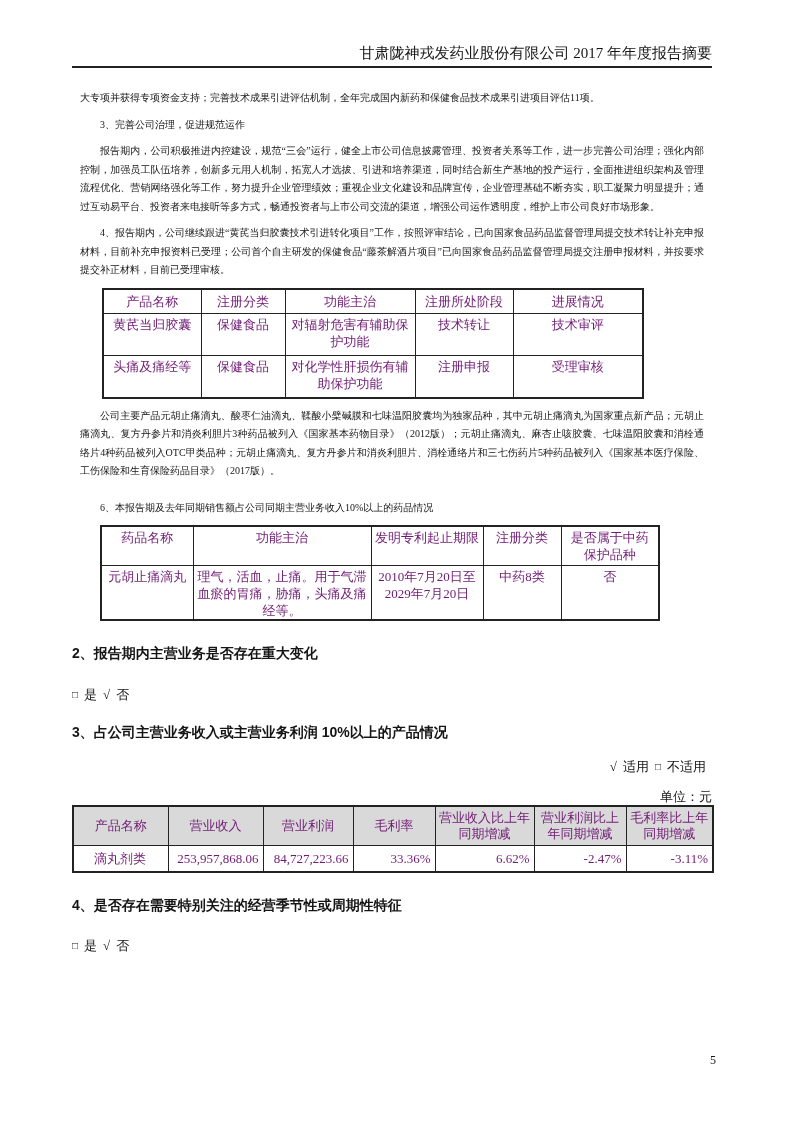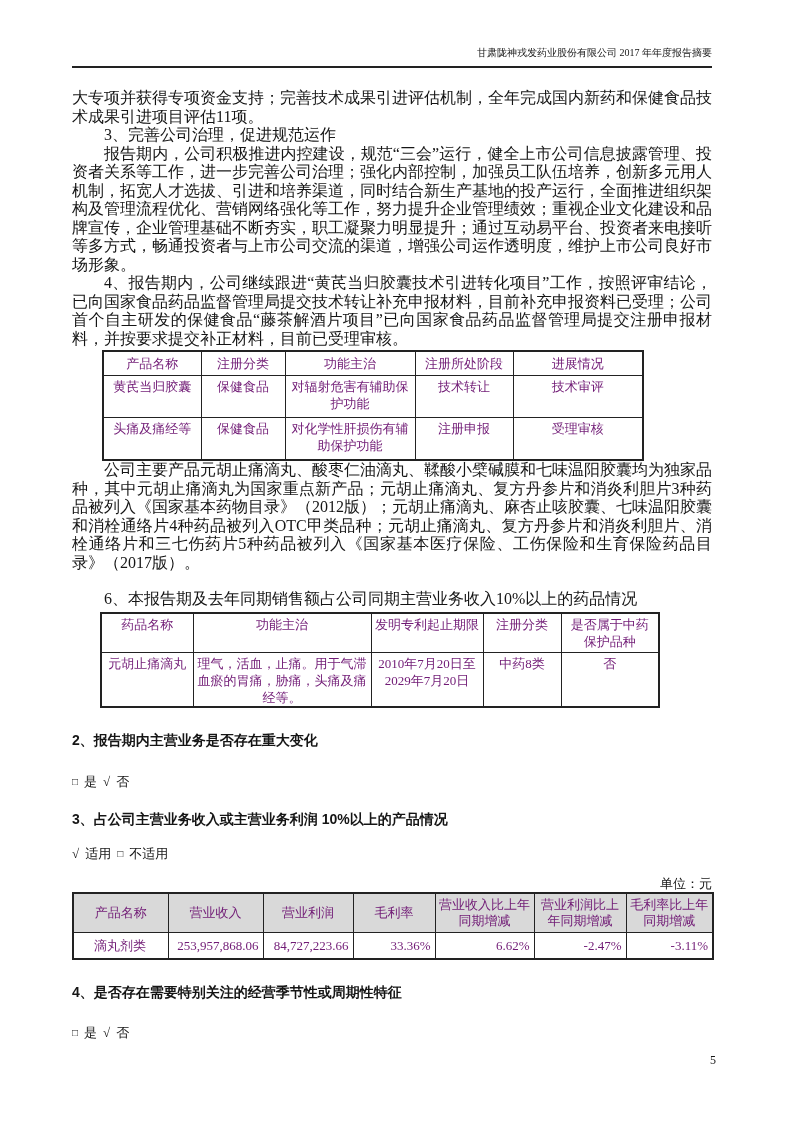--- a/index.html
+++ b/index.html
@@ -8,24 +8,24 @@
     width:793px;height:1122px;
     margin:0 auto;
     background:#ffffff;
     font-family:"Liberation Serif","DejaVu Serif",serif;
     color:#151515;
     box-sizing:border-box;
     padding:45px 81px 0 72px;
     overflow:hidden;
   }
   
-  .doc-header{text-align:right;font-size:10px;line-height:16px;}
+  .doc-header{text-align:right;font-size:15px;line-height:16px;}
   .header-rule{border-bottom:2px solid #222;margin-top:5px;height:0;}
   
-  .para{font-size:16px;line-height:18.5px;text-align:justify;margin:0;}
+  .para{font-size:10px;line-height:18.5px;text-align:justify;margin:8px;}
   .indent{text-indent:2em;}
   .p-first{margin-top:21px;}
   .item6{margin-top:18px;}
   
   table{border-collapse:collapse;table-layout:fixed;font-size:13px;color:#701a75;}
   table,th,td{border:1px solid #222;}
   table{border-width:2px;}
   th{font-weight:normal;}
   th,td{text-align:center;line-height:17px;padding:2px 3px;overflow:hidden;}
   
@@ -138,21 +138,21 @@
       </tr>
     </tbody>
   </table>
 
   <p class="hd hd2">2、报告期内主营业务是否存在重大变化</p>
   <p class="answer">
     <span class="mark-box">□</span><span>是</span><span class="mark-check">√</span><span>否</span>
   </p>
 
   <p class="hd hd3">3、占公司主营业务收入或主营业务利润 10%以上的产品情况</p>
-  <p class="answer" style="margin-top:16px;">
+  <p class="answer" style="margin-top:16px;text-align:right;">
     <span class="mark-check">√</span><span>适用</span><span class="mark-box">□</span><span>不适用</span>
   </p>
 
   <div class="unit-line">单位：元</div>
 
   <table class="t3">
     <colgroup>
         <col style="width:95px">
         <col style="width:95px">
         <col style="width:90px">

